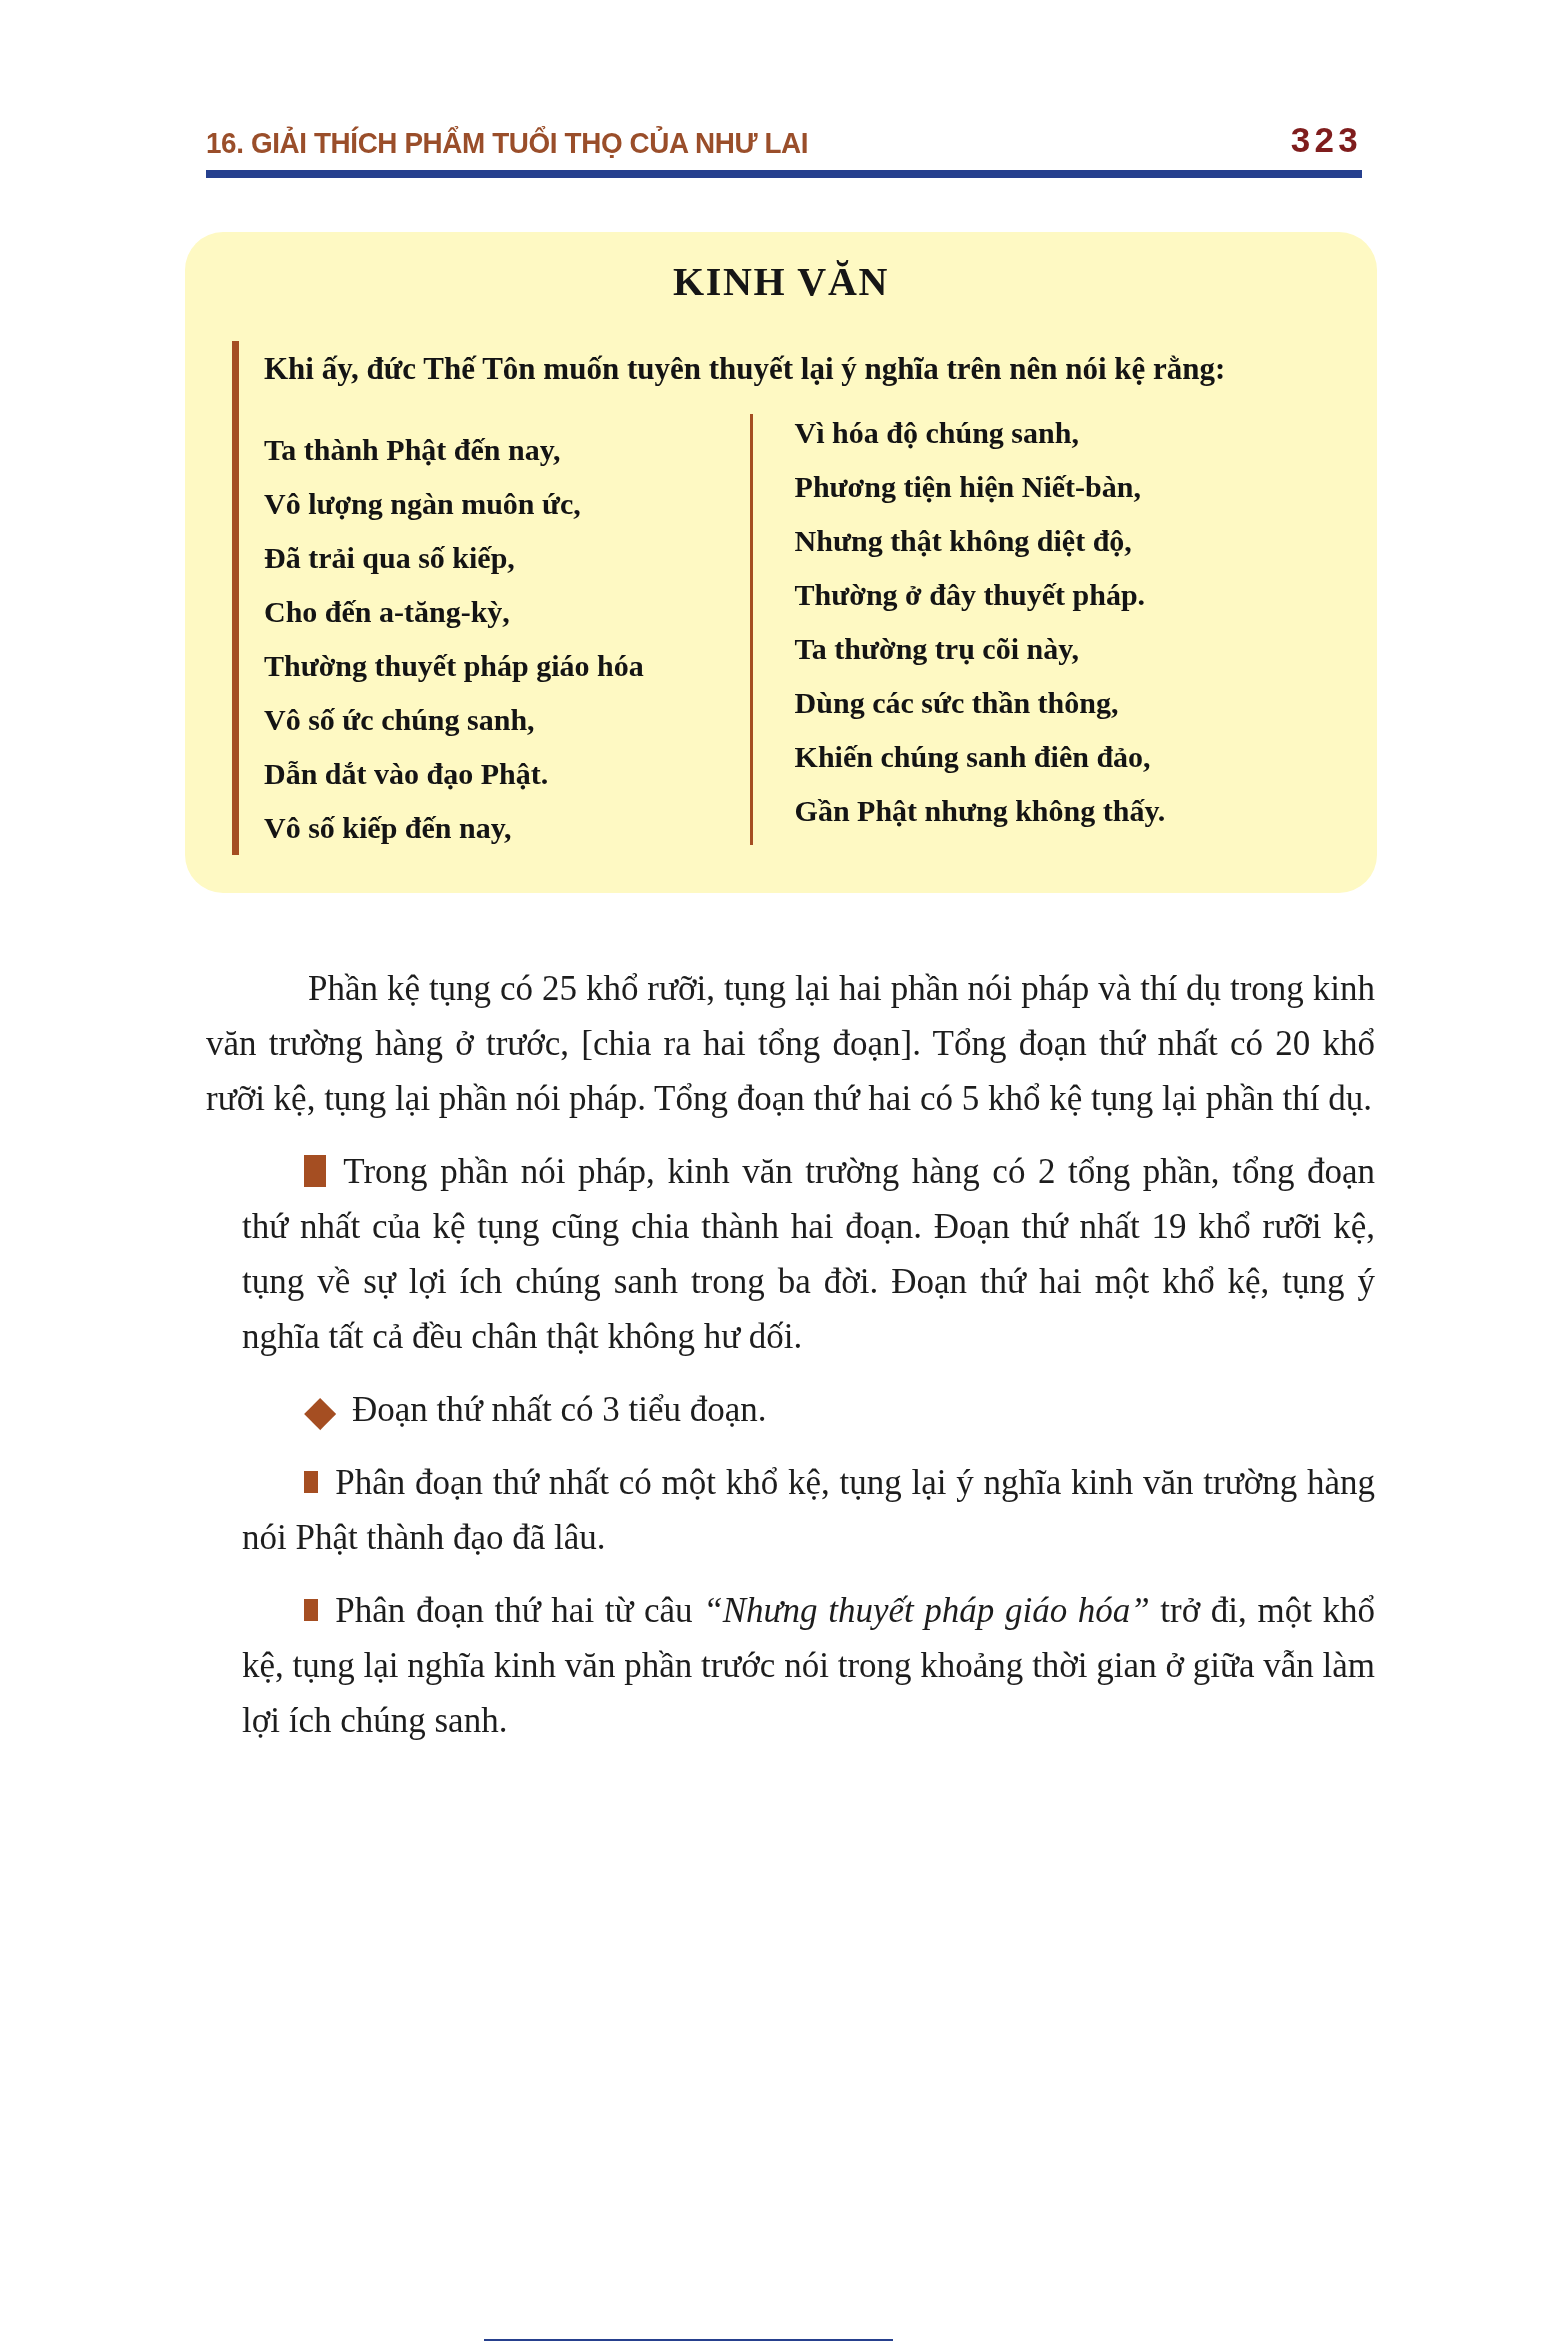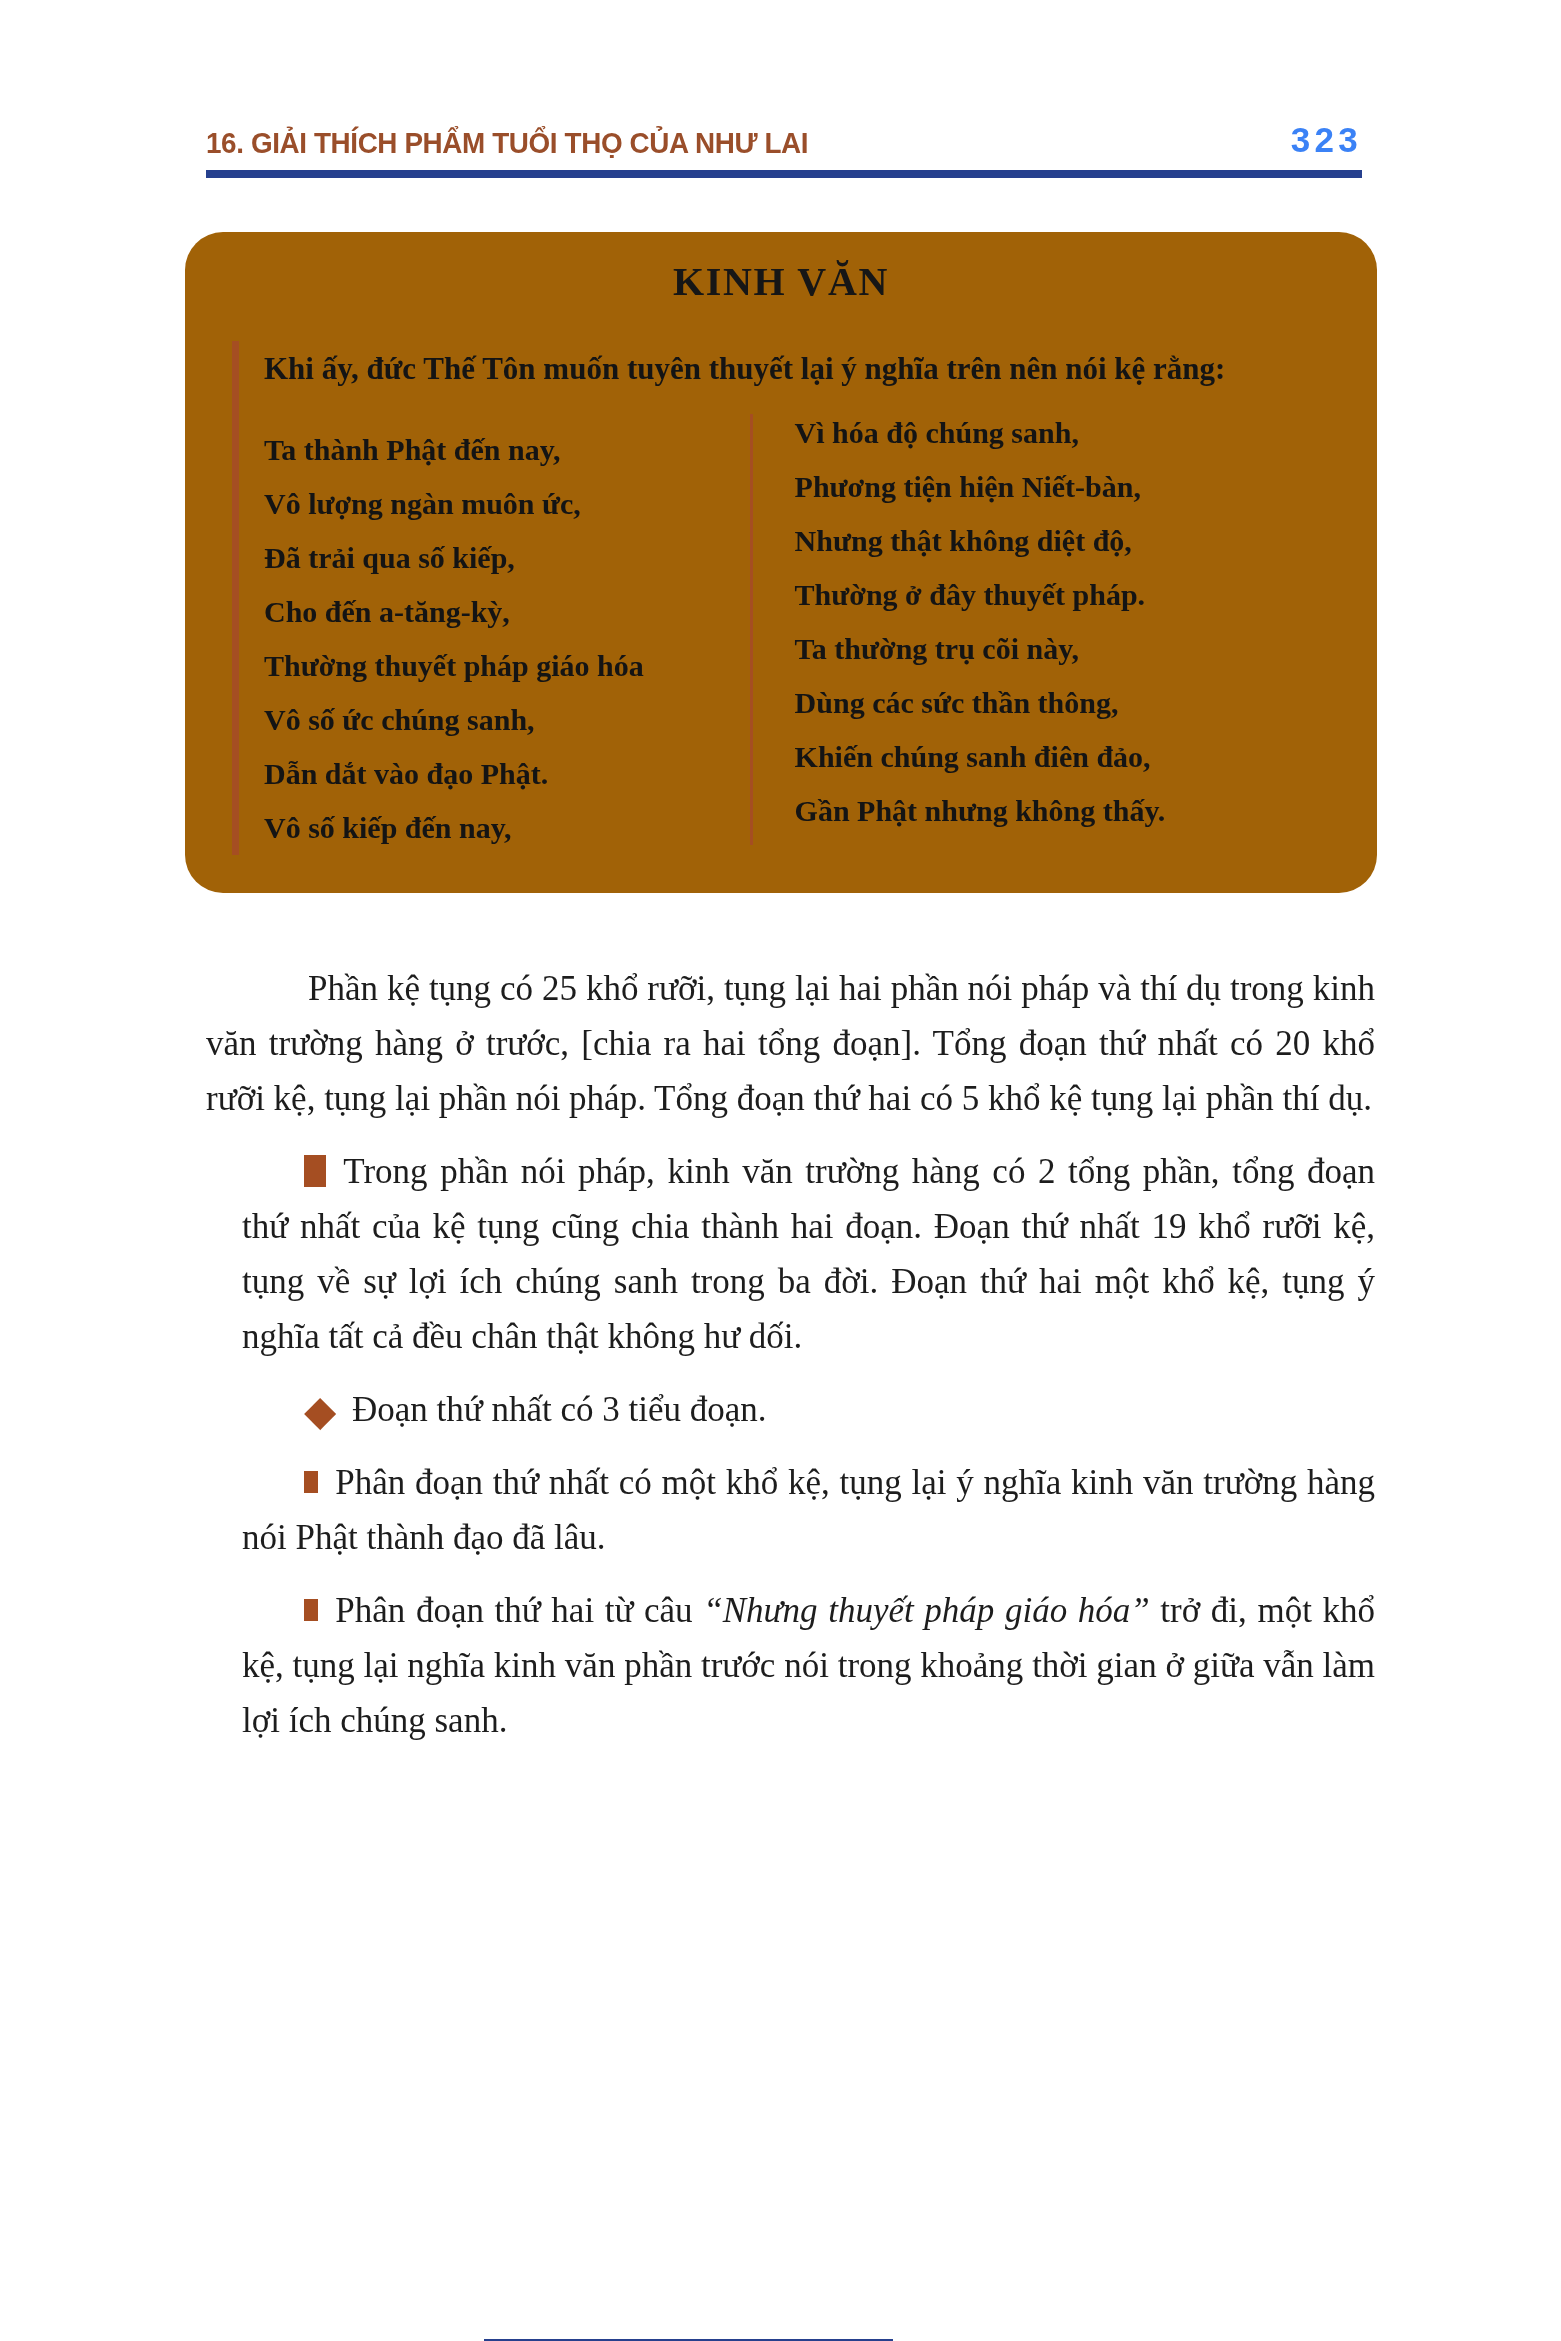--- a/index.html
+++ b/index.html
@@ -15,28 +15,28 @@
   .hdr{position:absolute;left:206px;right:199px;top:120px;}
   .hdr-row{display:flex;justify-content:space-between;align-items:flex-end;}
   .chapter-title{
     font-family:"Liberation Sans", sans-serif;
     font-weight:700;font-size:29px;letter-spacing:-0.4px;
     color:#9a4e2a;transform:scaleX(.96);transform-origin:left bottom;
     white-space:nowrap;
   }
   .page-number{
     font-family:"Liberation Sans", sans-serif;
-    font-weight:700;font-size:35px;letter-spacing:4.3px;color:#3b82f6;
+    font-weight:700;font-size:35px;letter-spacing:4.3px;color:#7f1d1d;
   }
   .hdr-rule{margin-top:10.4px;height:7.8px;background:#26408e;}
   
   .kinh-box{
     position:absolute;left:185px;top:232px;width:1192px;
     box-sizing:border-box;
-    background:#a16207;border-radius:38px;
+    background:#fef9c3;border-radius:38px;
     padding:26px 40px 38px 40px;
   }
   .kinh-title{
     margin:0 0 36px 0;text-align:center;
     font-family:"Liberation Serif", serif;font-weight:700;
     font-size:40px;letter-spacing:1.7px;color:#161616;
   }
   .quote{
     border-left:7.8px solid #a54e22;
     margin-left:7px;

